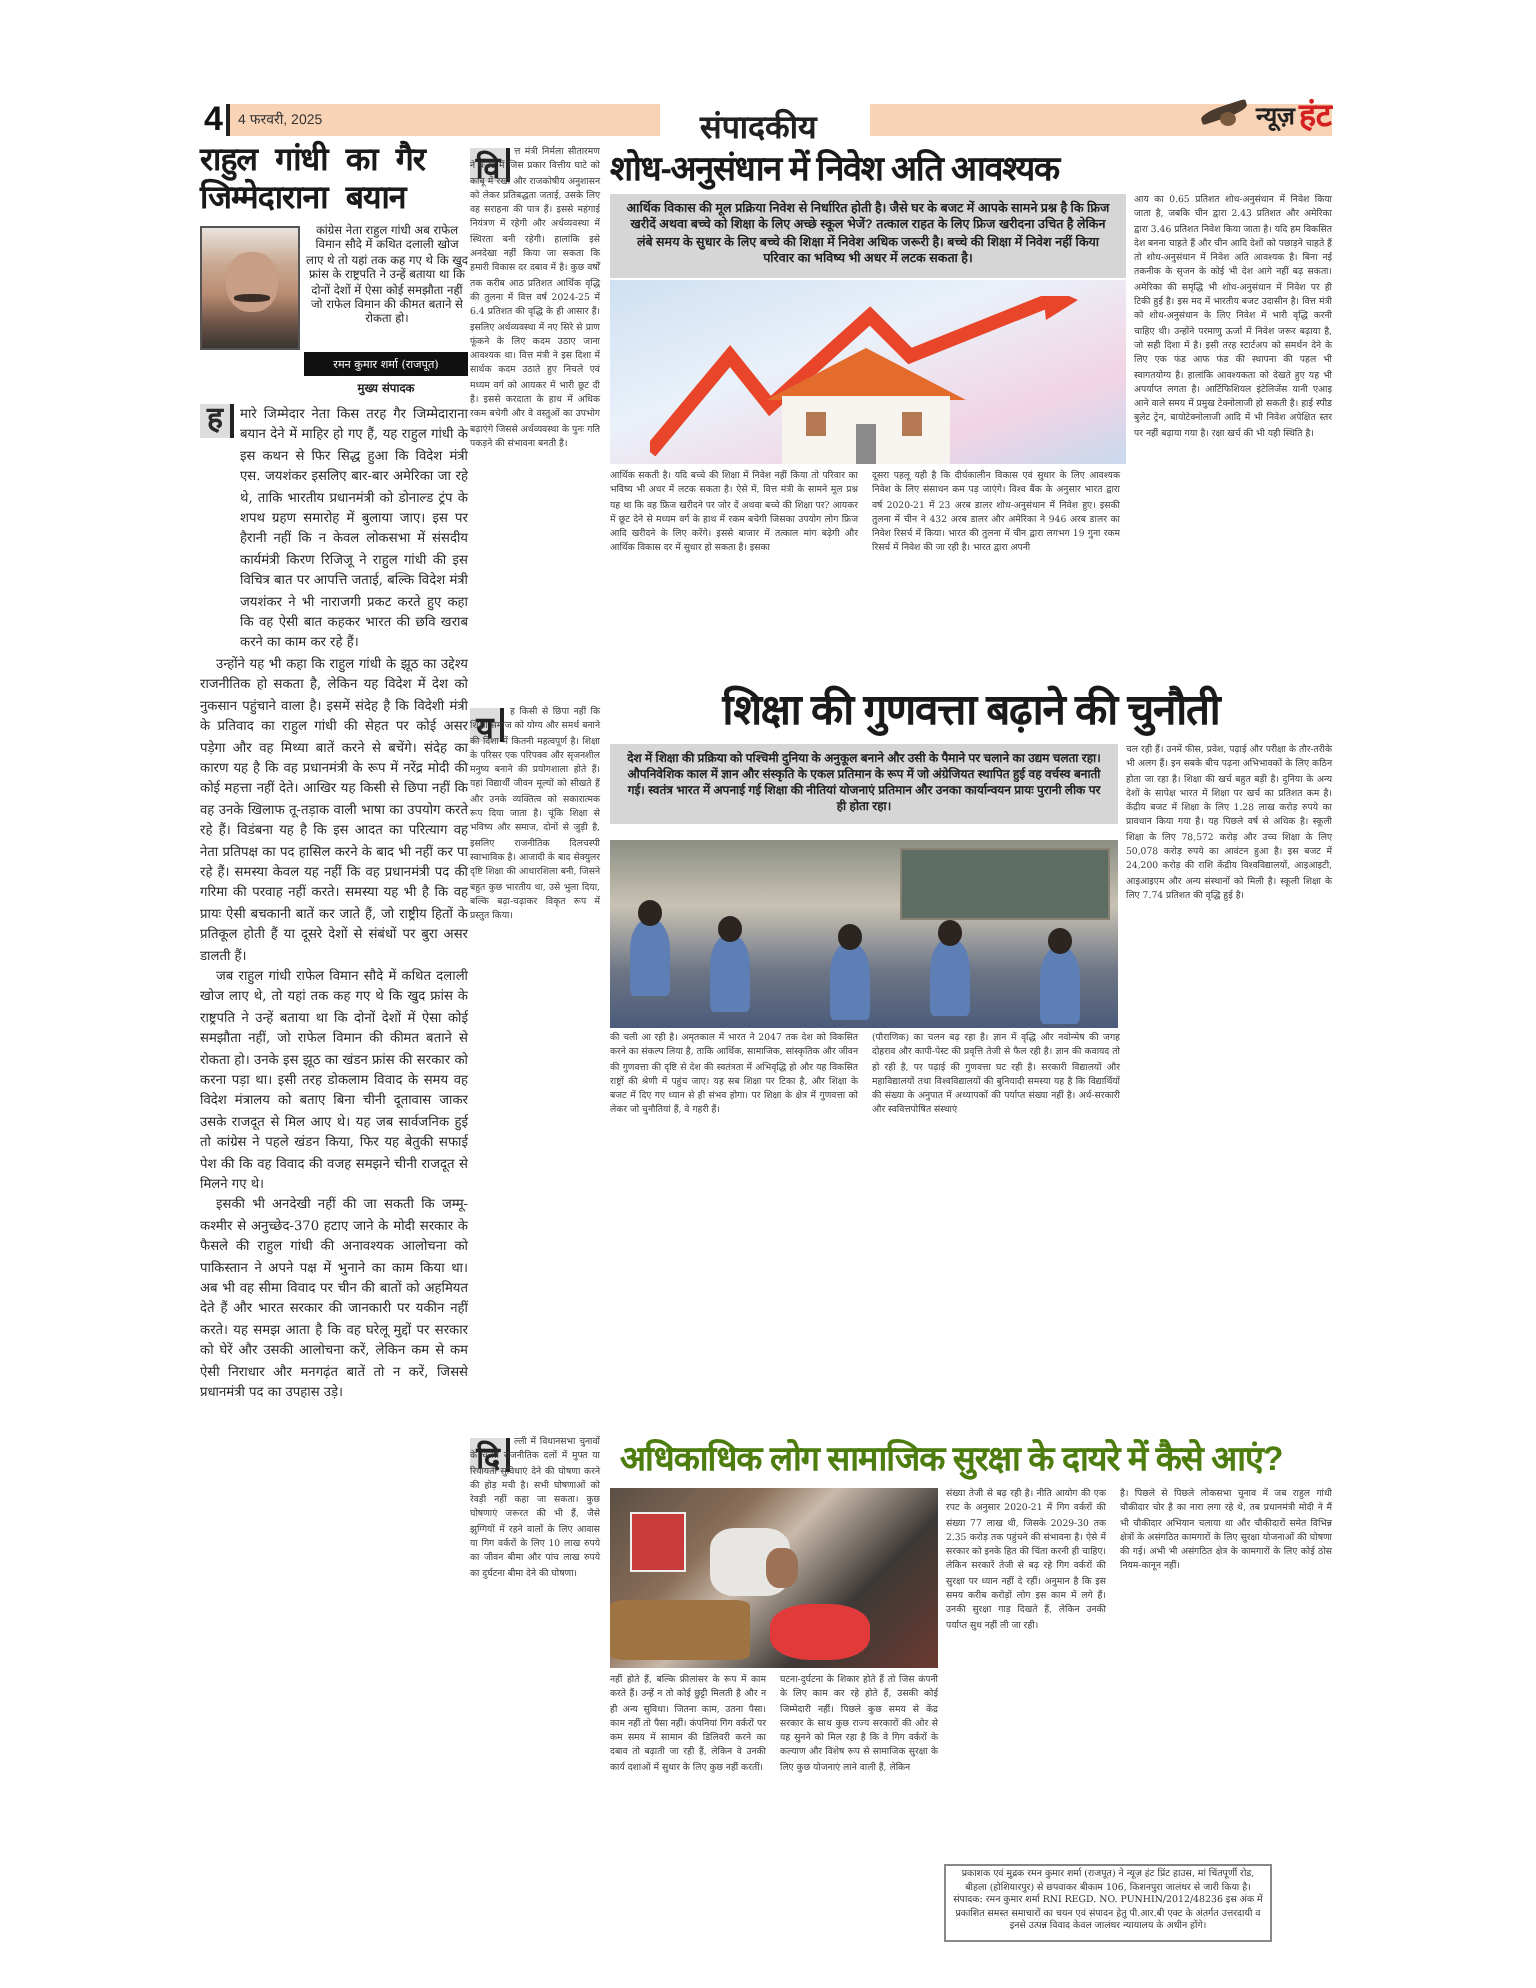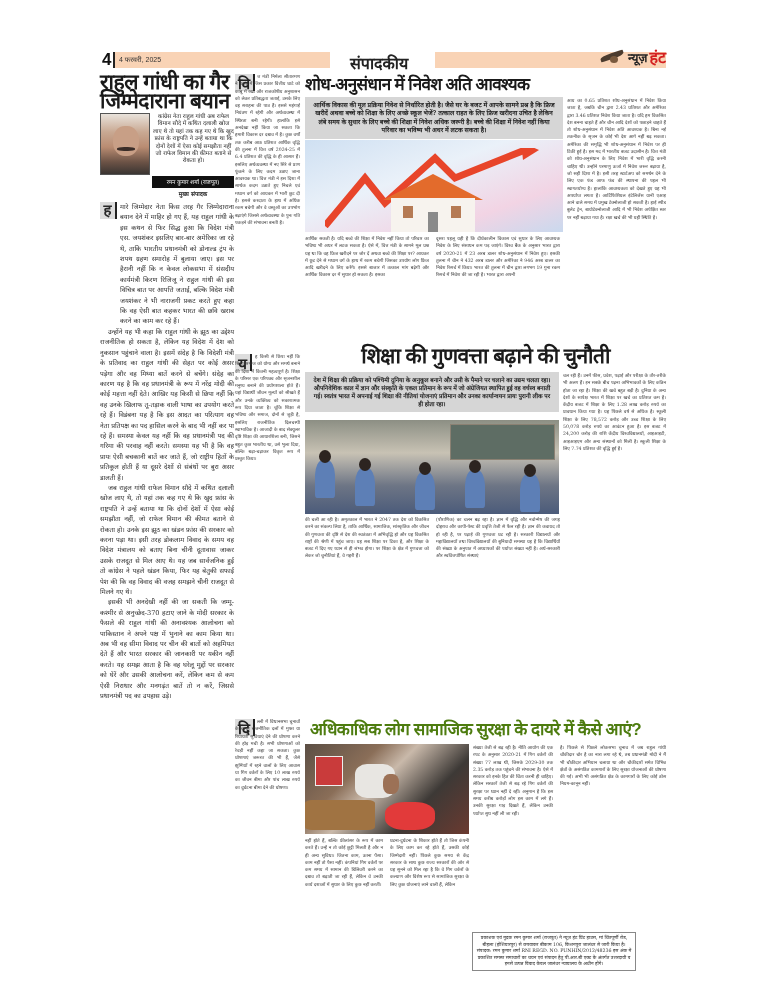--- a/index.html
+++ b/index.html
@@ -17,21 +17,21 @@
   .hdr .band2 { position: absolute; left: 335px; top: 0; width: 231px; height: 16px; background: #f9d3b5; }
   .hdr .logo { position: absolute; right: 0; top: -6px; height: 22px; display: flex; align-items: center; gap: 2px; }
   .hdr .logo .bird { width: 28px; height: 20px; position: relative; }
   .hdr .logo .bird::before { content: ""; position: absolute; left: 2px; top: 6px; width: 24px; height: 6px; background: #4b3b2e; border-radius: 50% 10% 50% 10%; transform: rotate(-18deg); }
   .hdr .logo .bird::after { content: ""; position: absolute; left: 12px; top: 9px; width: 8px; height: 7px; background: #7a5a3e; border-radius: 50%; }
   .hdr .logo .l1 { font-family: "Liberation Sans", sans-serif; font-weight: bold; font-size: 12px; color: #222; }
   .hdr .logo .l2 { font-family: "Liberation Sans", sans-serif; font-weight: bold; font-size: 16px; color: #d42020; }
 
   
   .col1 { position: absolute; left: 0; top: 20px; width: 134px; }
-  .h-main { font-family: Liberation Sans, sans-serif; font-weight: bold; font-size: 21px; line-height: 19px; color: #1a1a1a; letter-spacing: -0.5px; }
+  .h-main { font-family: Liberation Mono, monospace; font-weight: bold; font-size: 16px; line-height: 19px; color: #1a1a1a; letter-spacing: -0.5px; }
   .portrait-row { display: flex; gap: 3px; margin-top: 3px; }
   .portrait { width: 50px; height: 62px; background: linear-gradient(180deg, #e9e3dc 0%, #c9a993 30%, #b98c72 55%, #6c5346 80%, #3a3532 100%); position: relative; border: 1px solid #555; }
   .portrait::before { content: ""; position: absolute; left: 12px; top: 12px; width: 26px; height: 30px; border-radius: 45%; background: #c89f86; }
   .portrait::after { content: ""; position: absolute; left: 16px; top: 33px; width: 18px; height: 4px; border-radius: 40%; background: #3a2d28; }
   .quote { font-size: 5.8px; line-height: 7.4px; text-align: center; color: #222; flex: 1; }
   .byline { background: #111; color: #fff; font-size: 5.6px; text-align: center; padding: 2px 0; margin-top: 1px; margin-left: 52px; }
   .role { font-size: 5.8px; text-align: center; margin-left: 52px; margin-top: 2px; font-weight: bold; }
   .body-text { font-size: 6.6px; line-height: 10.4px; text-align: justify; color: #2a2a2a; }
   .body-text p { text-indent: 8px; }
   .dropcap-wrap { display: flex; gap: 3px; align-items: flex-start; }

